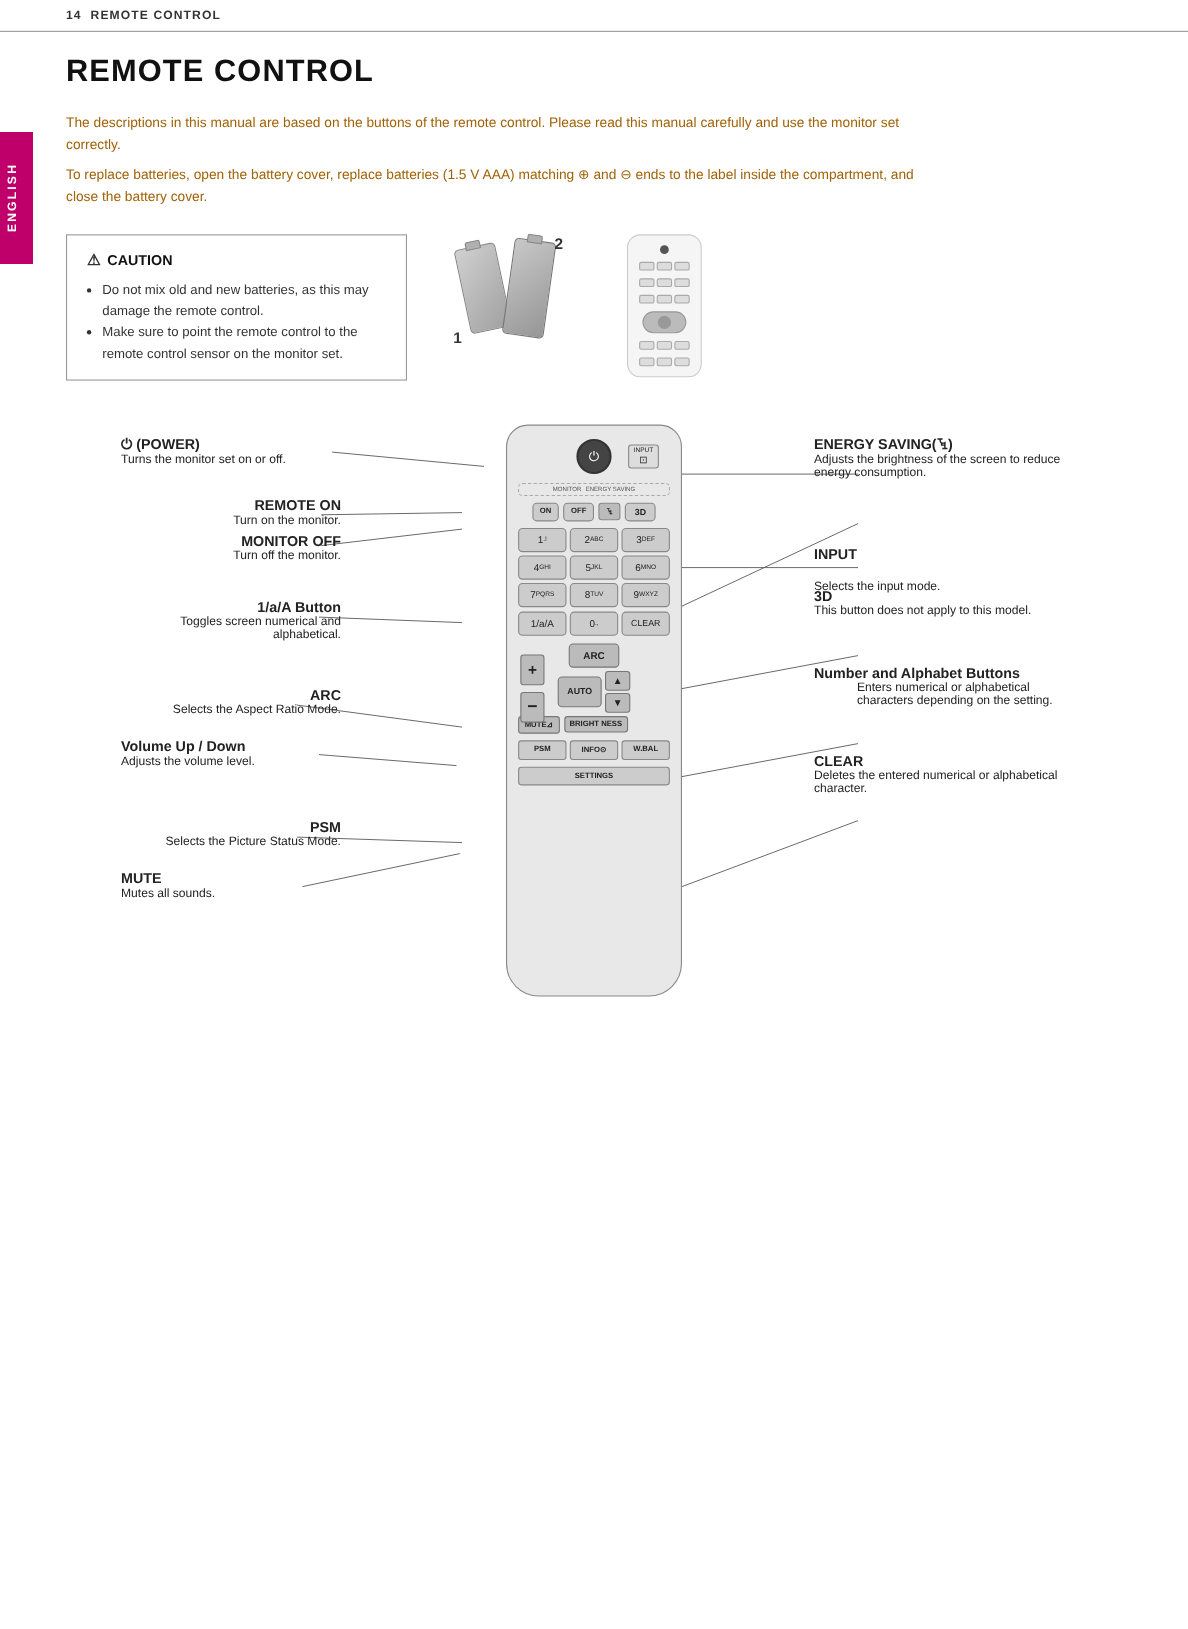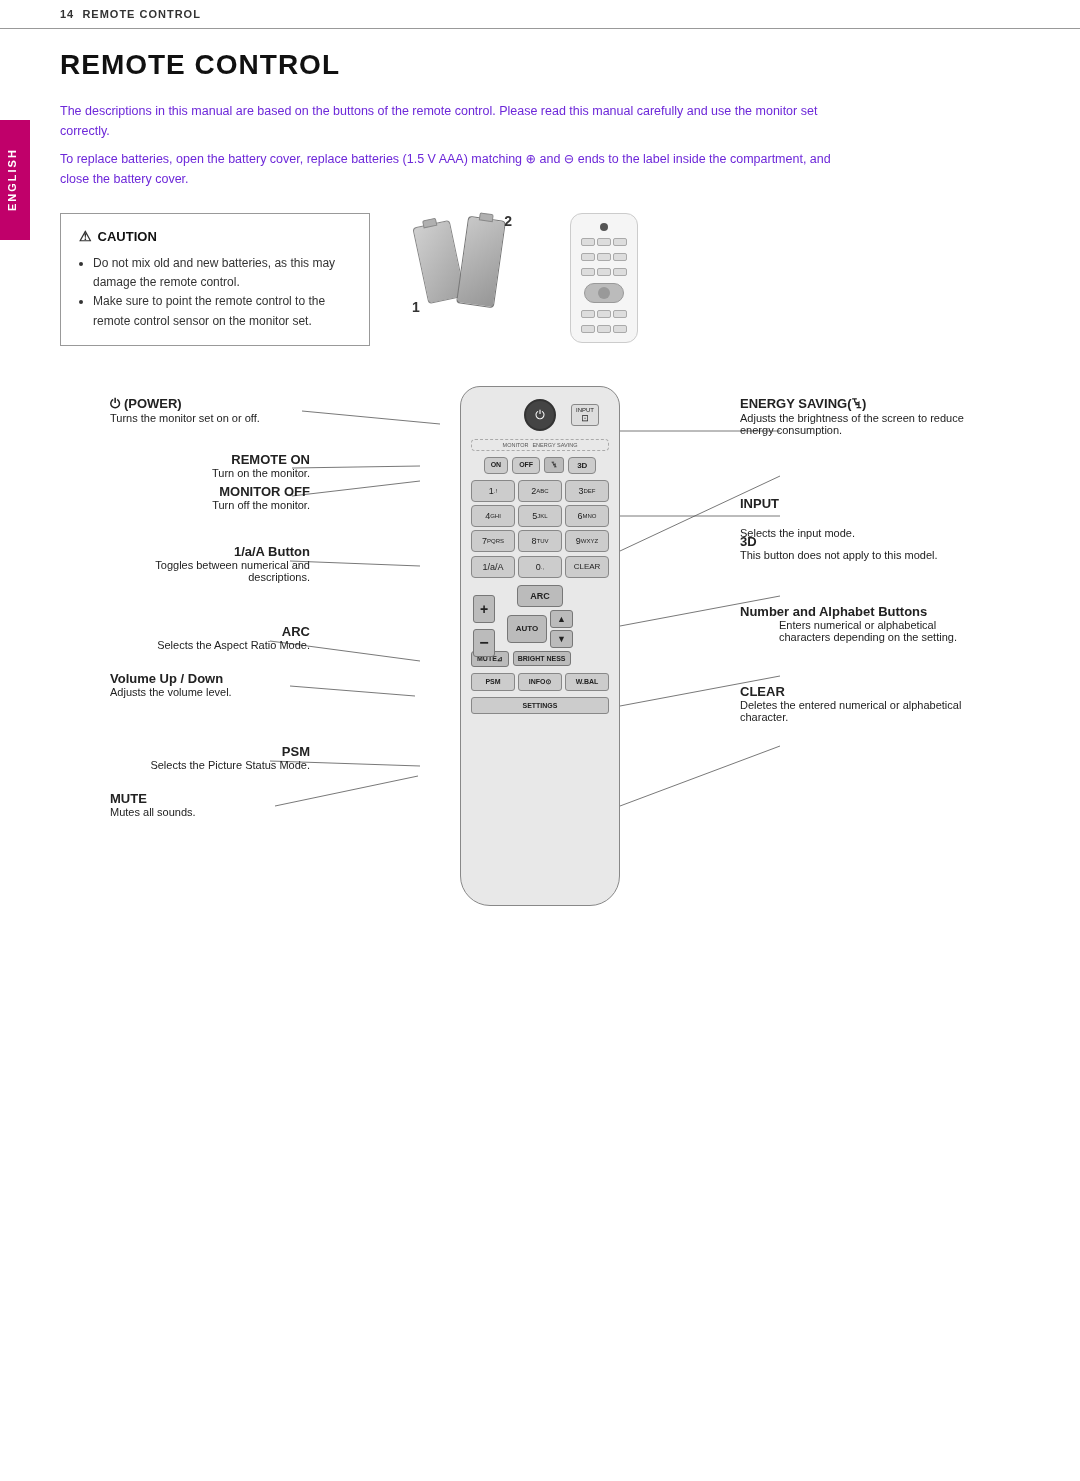--- a/index.html
+++ b/index.html
@@ -55,21 +55,21 @@
       font-weight: 900;
       letter-spacing: 1px;
       margin-bottom: 20px;
       color: #111;
     }
 
     
     .body-text {
       font-size: 12.5px;
       line-height: 1.6;
-      color: #6d28d9;
+      color: #a16207;
       margin-bottom: 8px;
       max-width: 780px;
     }
 
     
     .caution-section {
       display: flex;
       align-items: flex-start;
       margin-top: 24px;
       gap: 20px;
@@ -506,21 +506,21 @@
       <div style="font-size:11px;">Turn on the monitor.</div>
     </div>
 
     <div style="position:absolute; left:50px; top:108px; text-align:right; width:200px;">
       <div class="ann-bold">MONITOR OFF</div>
       <div style="font-size:11px;">Turn off the monitor.</div>
     </div>
 
     <div style="position:absolute; left:50px; top:168px; text-align:right; width:200px;">
       <div class="ann-bold">1/a/A Button</div>
-      <div style="font-size:11px;">Toggles between numerical and descriptions.</div>
+      <div style="font-size:11px;">Toggles screen numerical and alphabetical.</div>
     </div>
 
     <div style="position:absolute; left:50px; top:248px; text-align:right; width:200px;">
       <div class="ann-bold" style="font-size:13px;">ARC</div>
       <div style="font-size:11px;">Selects the Aspect Ratio Mode.</div>
     </div>
 
     <div style="position:absolute; left:50px; top:295px; text-align:left; width:200px;">
       <div class="ann-bold">Volume Up / Down</div>
       <div style="font-size:11px;">Adjusts the volume level.</div>

